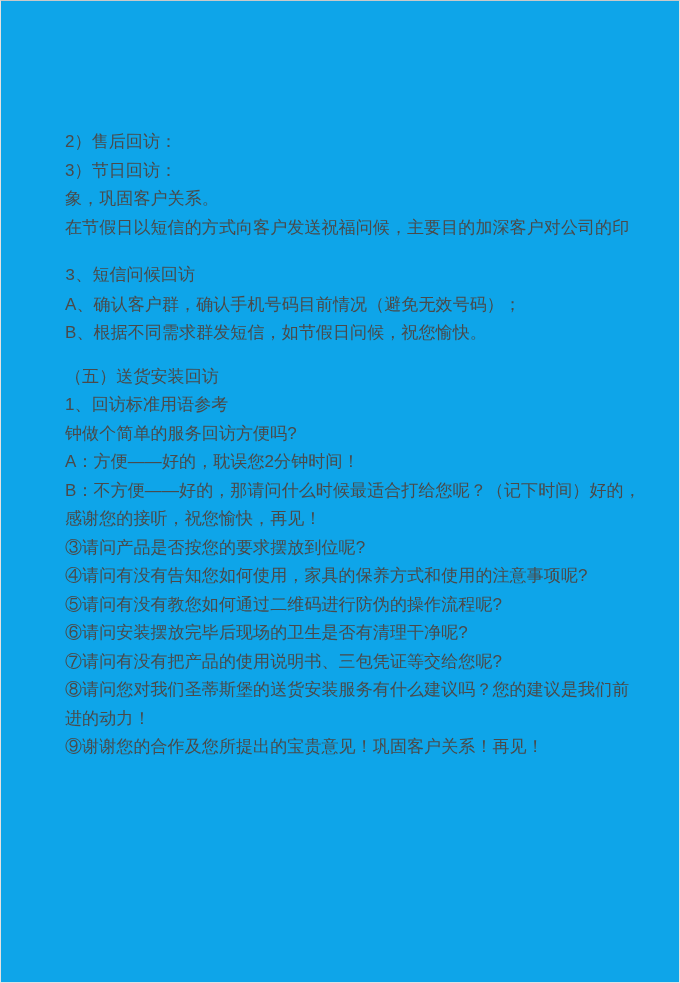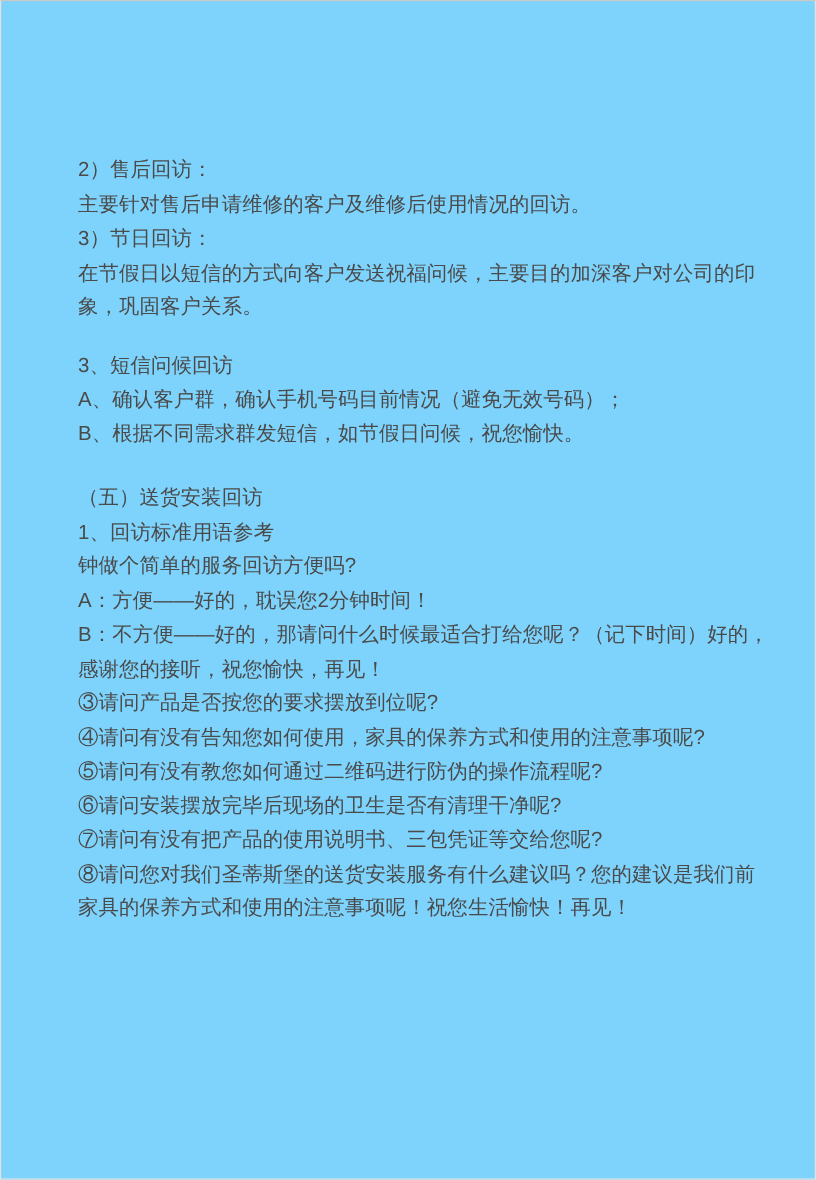--- a/index.html
+++ b/index.html
@@ -12,60 +12,60 @@
     background: #f4f4f4;
     font-family: "Liberation Sans", sans-serif;
   }
   .page {
     position: absolute;
     left: 0;
     top: 0;
     width: 680px;
     height: 983px;
     box-sizing: border-box;
-    background: #7dd3fc;
+    background: #0ea5e9;
     border: 1px solid #e2e2e2;
     border-top-color: #c9c9c9;
   }
   .doc {
     position: absolute;
     left: 64px;
     top: 127px;
     width: 558px;
     color: #4a4a4a;
     font-size: 17px;
     line-height: 28.5px;
     letter-spacing: 0.1px;
   }
   .line {
     white-space: nowrap;
   }
-  .gap-sm { margin-top: 20px; }
-  .gap-lg { margin-top: 25px; }
+  .gap-sm { margin-top: 20px; font-family: Liberation Mono, monospace; }
+  .gap-lg { margin-top: 15px; }
 </style>
 </head>
 <body>
 
 <div class="page">
   <div class="doc">
     <div class="line">2）售后回访：</div>
-    <div class="line">主要针对售后申请维修的客户及维修后使用情况的回访。</div>
     <div class="line">3）节日回访：</div>
+    <div class="line">象，巩固客户关系。</div>
     <div class="line">在节假日以短信的方式向客户发送祝福问候，主要目的加深客户对公司的印</div>
-    <div class="line">象，巩固客户关系。</div>
     <div class="line gap-sm">3、短信问候回访</div>
     <div class="line">A、确认客户群，确认手机号码目前情况（避免无效号码）；</div>
     <div class="line">B、根据不同需求群发短信，如节假日问候，祝您愉快。</div>
     <div class="line gap-lg">（五）送货安装回访</div>
     <div class="line">1、回访标准用语参考</div>
     <div class="line">钟做个简单的服务回访方便吗?</div>
     <div class="line">A：方便——好的，耽误您2分钟时间！</div>
     <div class="line">B：不方便——好的，那请问什么时候最适合打给您呢？（记下时间）好的，</div>
     <div class="line">感谢您的接听，祝您愉快，再见！</div>
     <div class="line">③请问产品是否按您的要求摆放到位呢?</div>
     <div class="line">④请问有没有告知您如何使用，家具的保养方式和使用的注意事项呢?</div>
     <div class="line">⑤请问有没有教您如何通过二维码进行防伪的操作流程呢?</div>
     <div class="line">⑥请问安装摆放完毕后现场的卫生是否有清理干净呢?</div>
     <div class="line">⑦请问有没有把产品的使用说明书、三包凭证等交给您呢?</div>
     <div class="line">⑧请问您对我们圣蒂斯堡的送货安装服务有什么建议吗？您的建议是我们前</div>
-    <div class="line">家具的保养方式和使用的注意事项呢！祝您生活愉快！再见！</div>
+    <div class="line">进的动力！</div>
+    <div class="line">⑨谢谢您的合作及您所提出的宝贵意见！巩固客户关系！再见！</div>
   </div>
 </div>
 
 </body></html>

